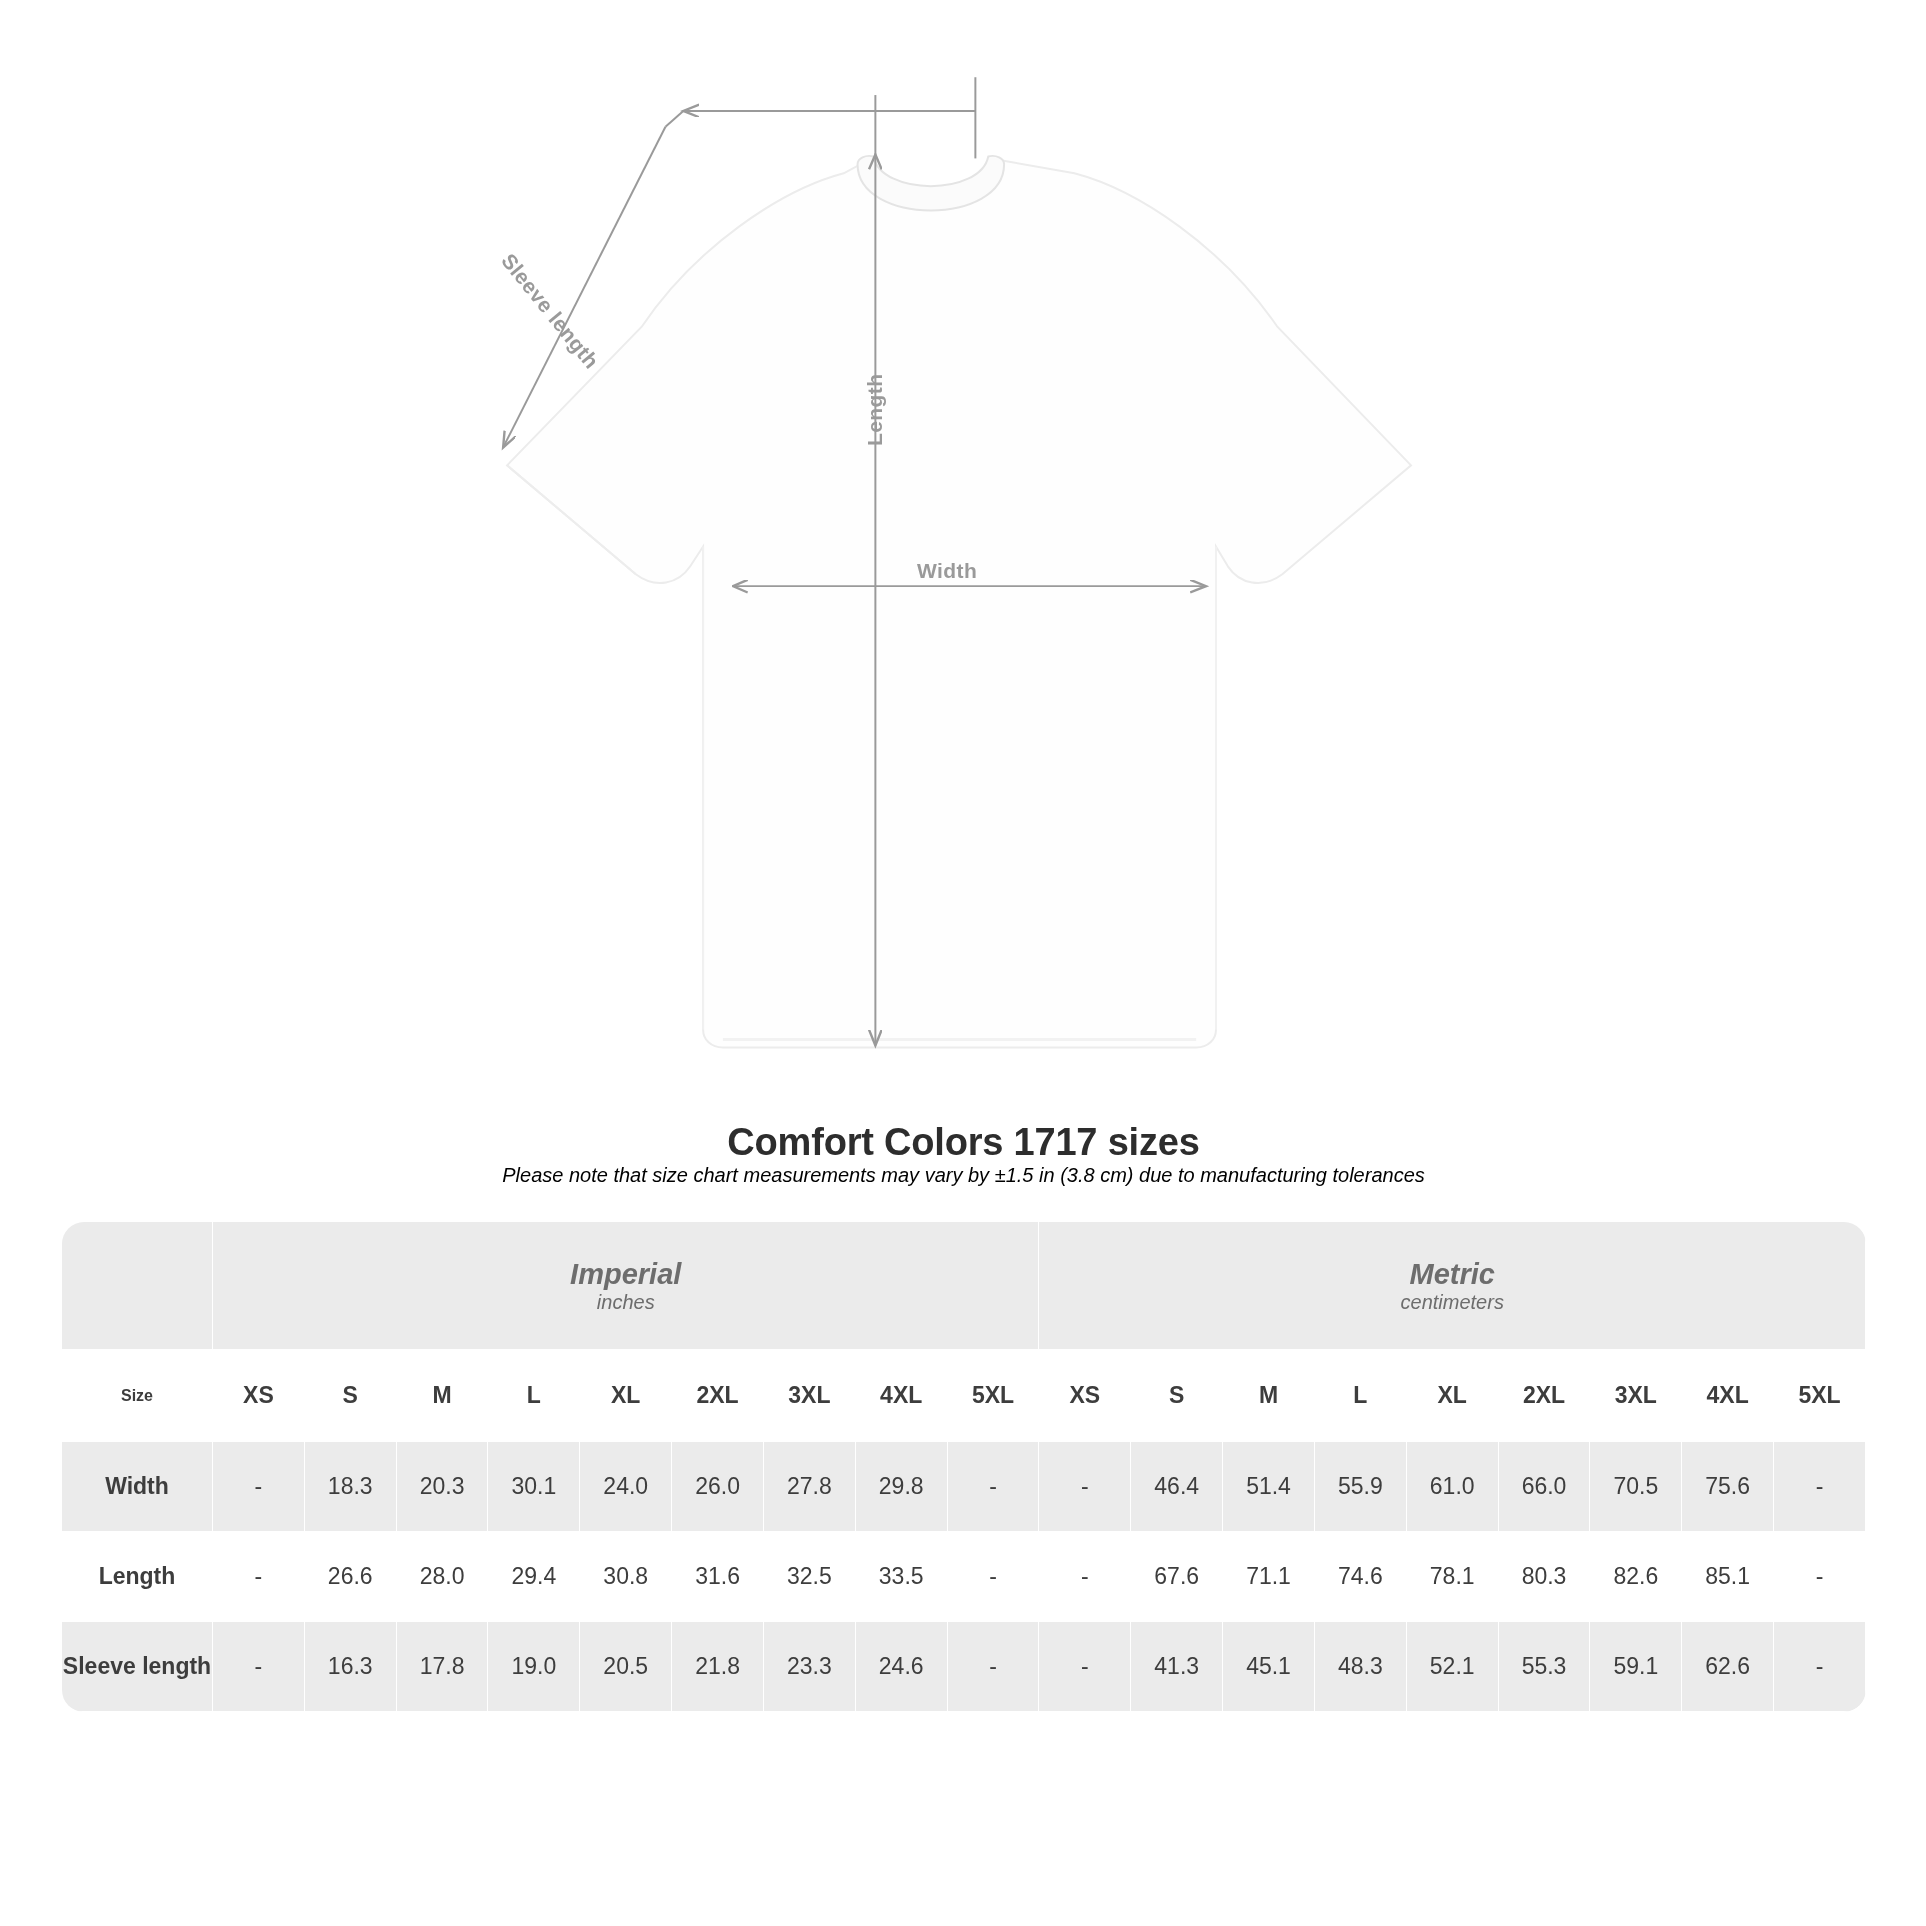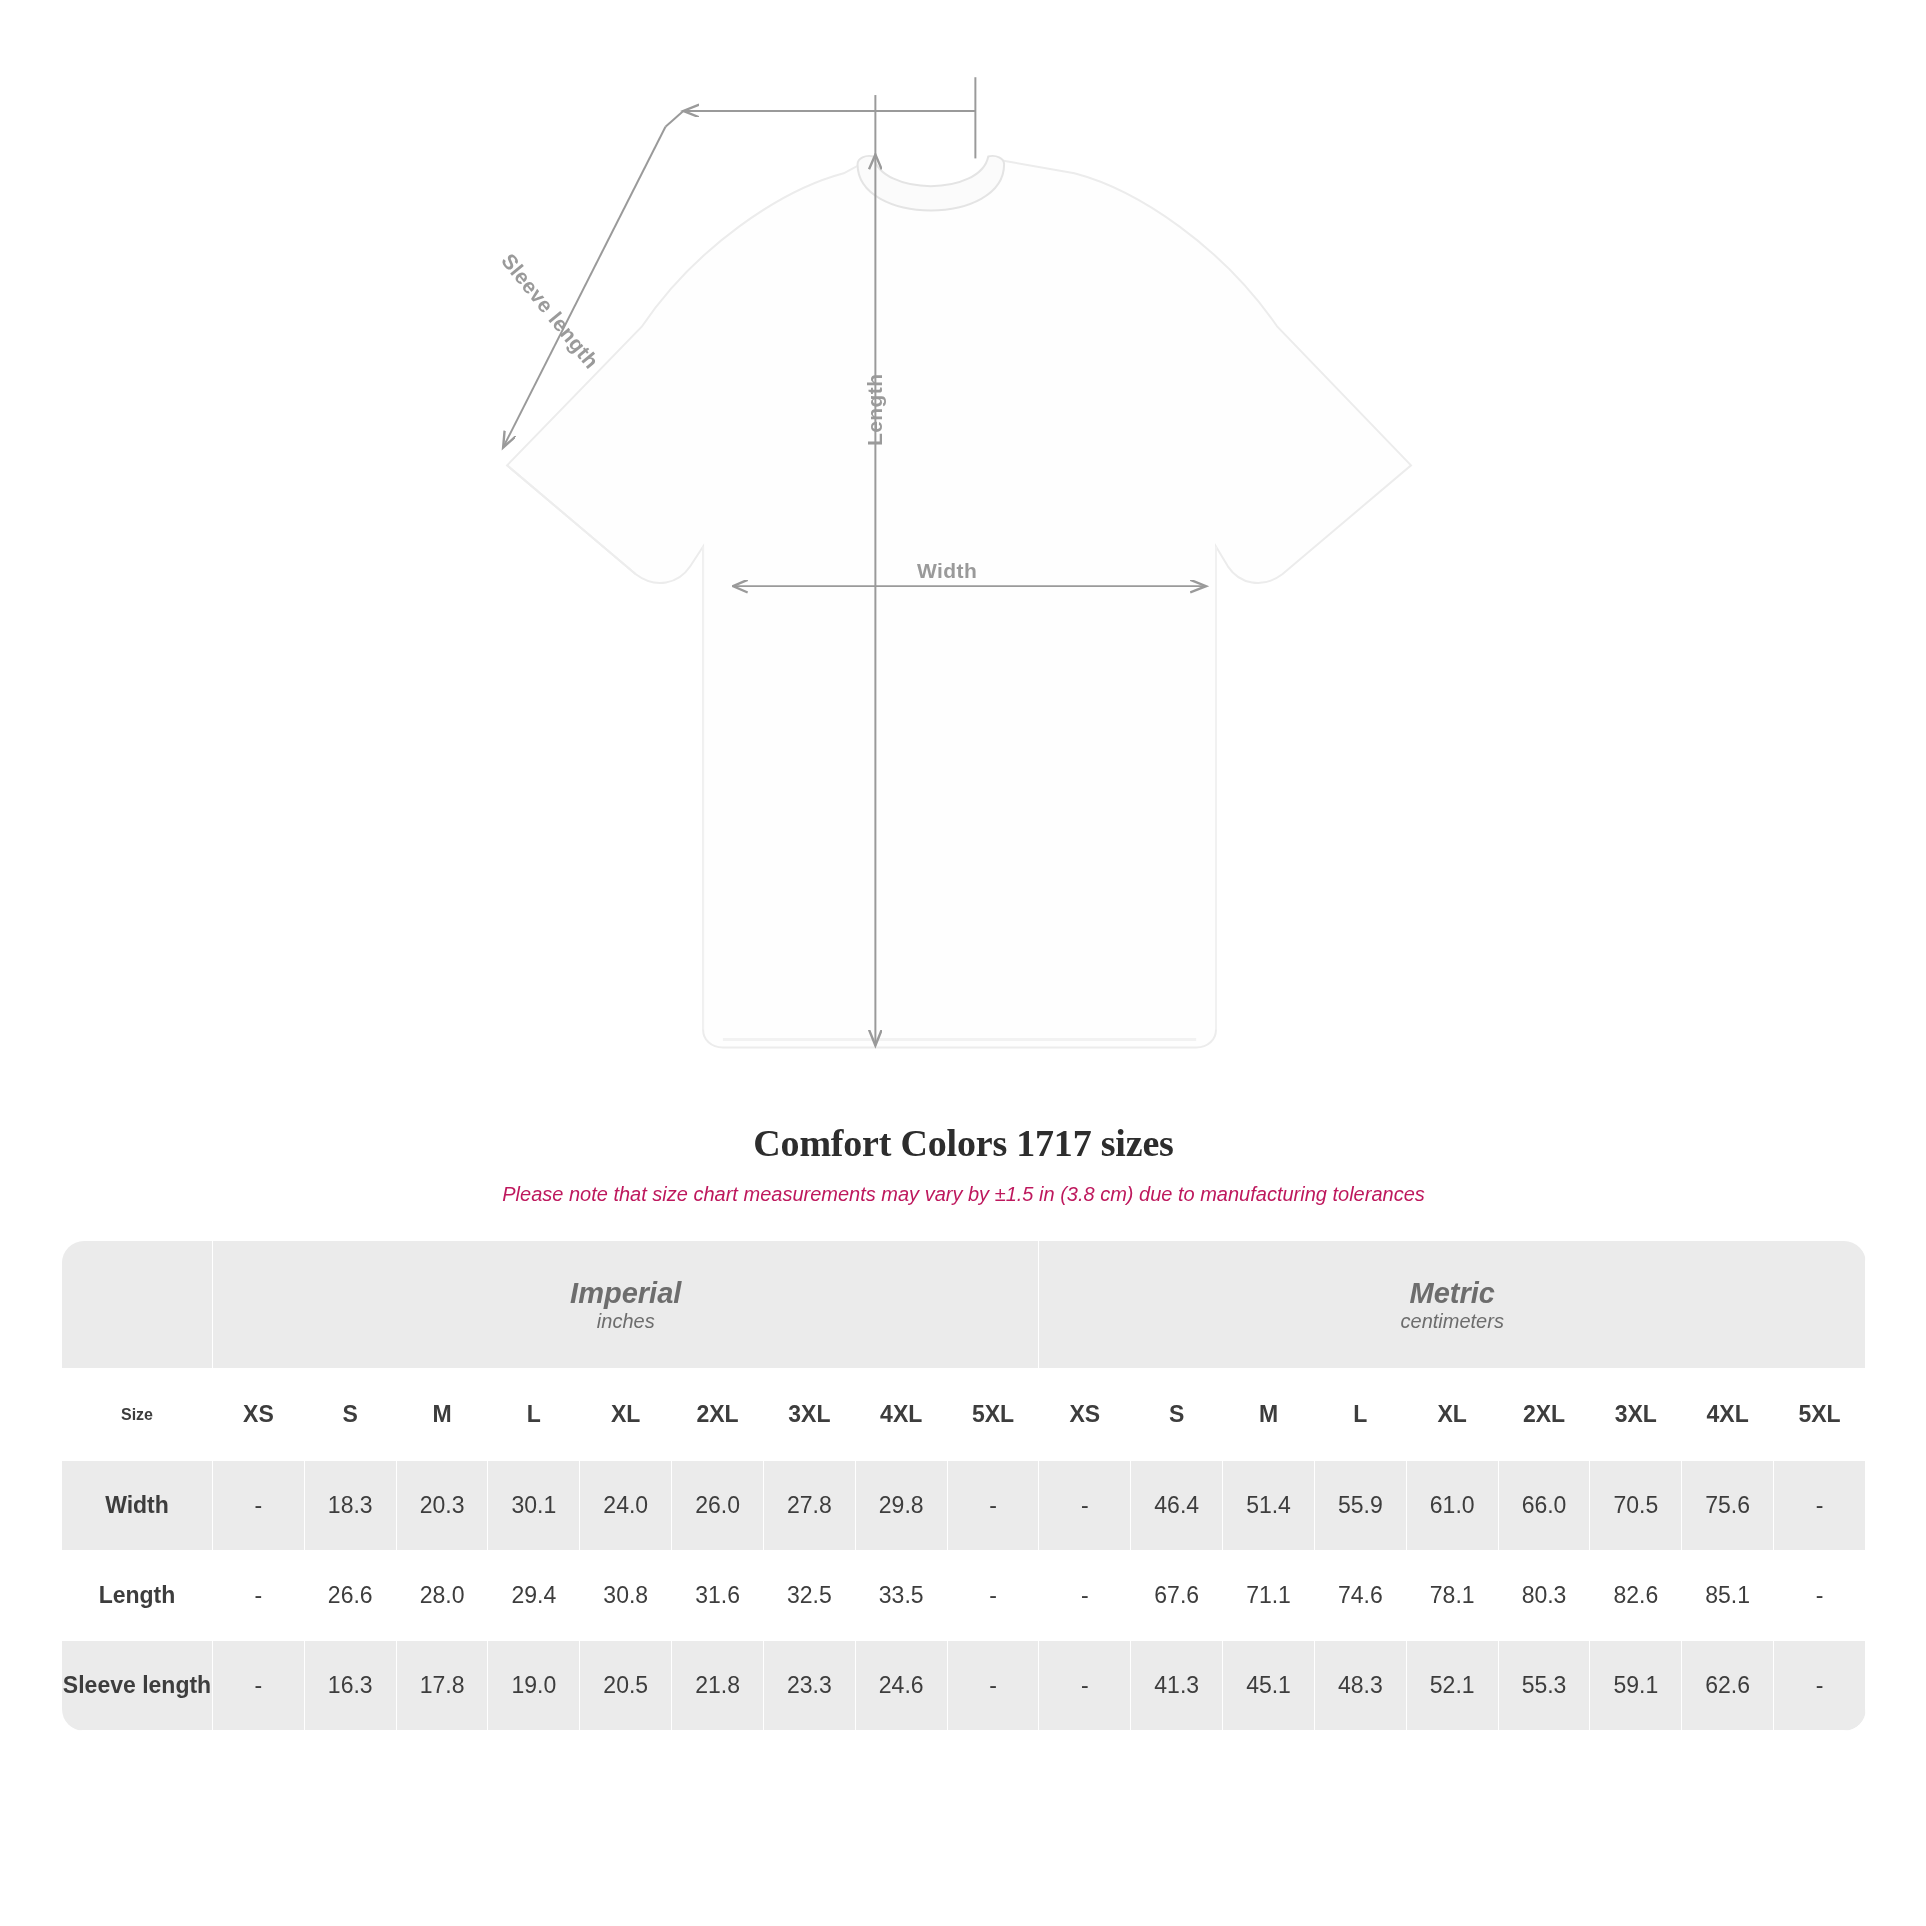--- a/index.html
+++ b/index.html
@@ -59,27 +59,25 @@
   
   .title-block {
     text-align: center;
     margin-top: 22px;
   }
   .chart-title {
     font-size: 38px;
     font-weight: bold;
     color: #2d2d2d;
     letter-spacing: -0.2px;
-    font-family: Liberation Serif, serif;
   }
   .chart-note {
     font-size: 20px;
     font-style: italic;
-    color: #be185d;
-    margin-top: 18px;
+    color: #000000;
   }
 
   
   .table-wrap {
     margin: 34px 61px 0 61px;
     border-radius: 22px;
     overflow: hidden;
     background: #ffffff;
   }
   table.size-table {

